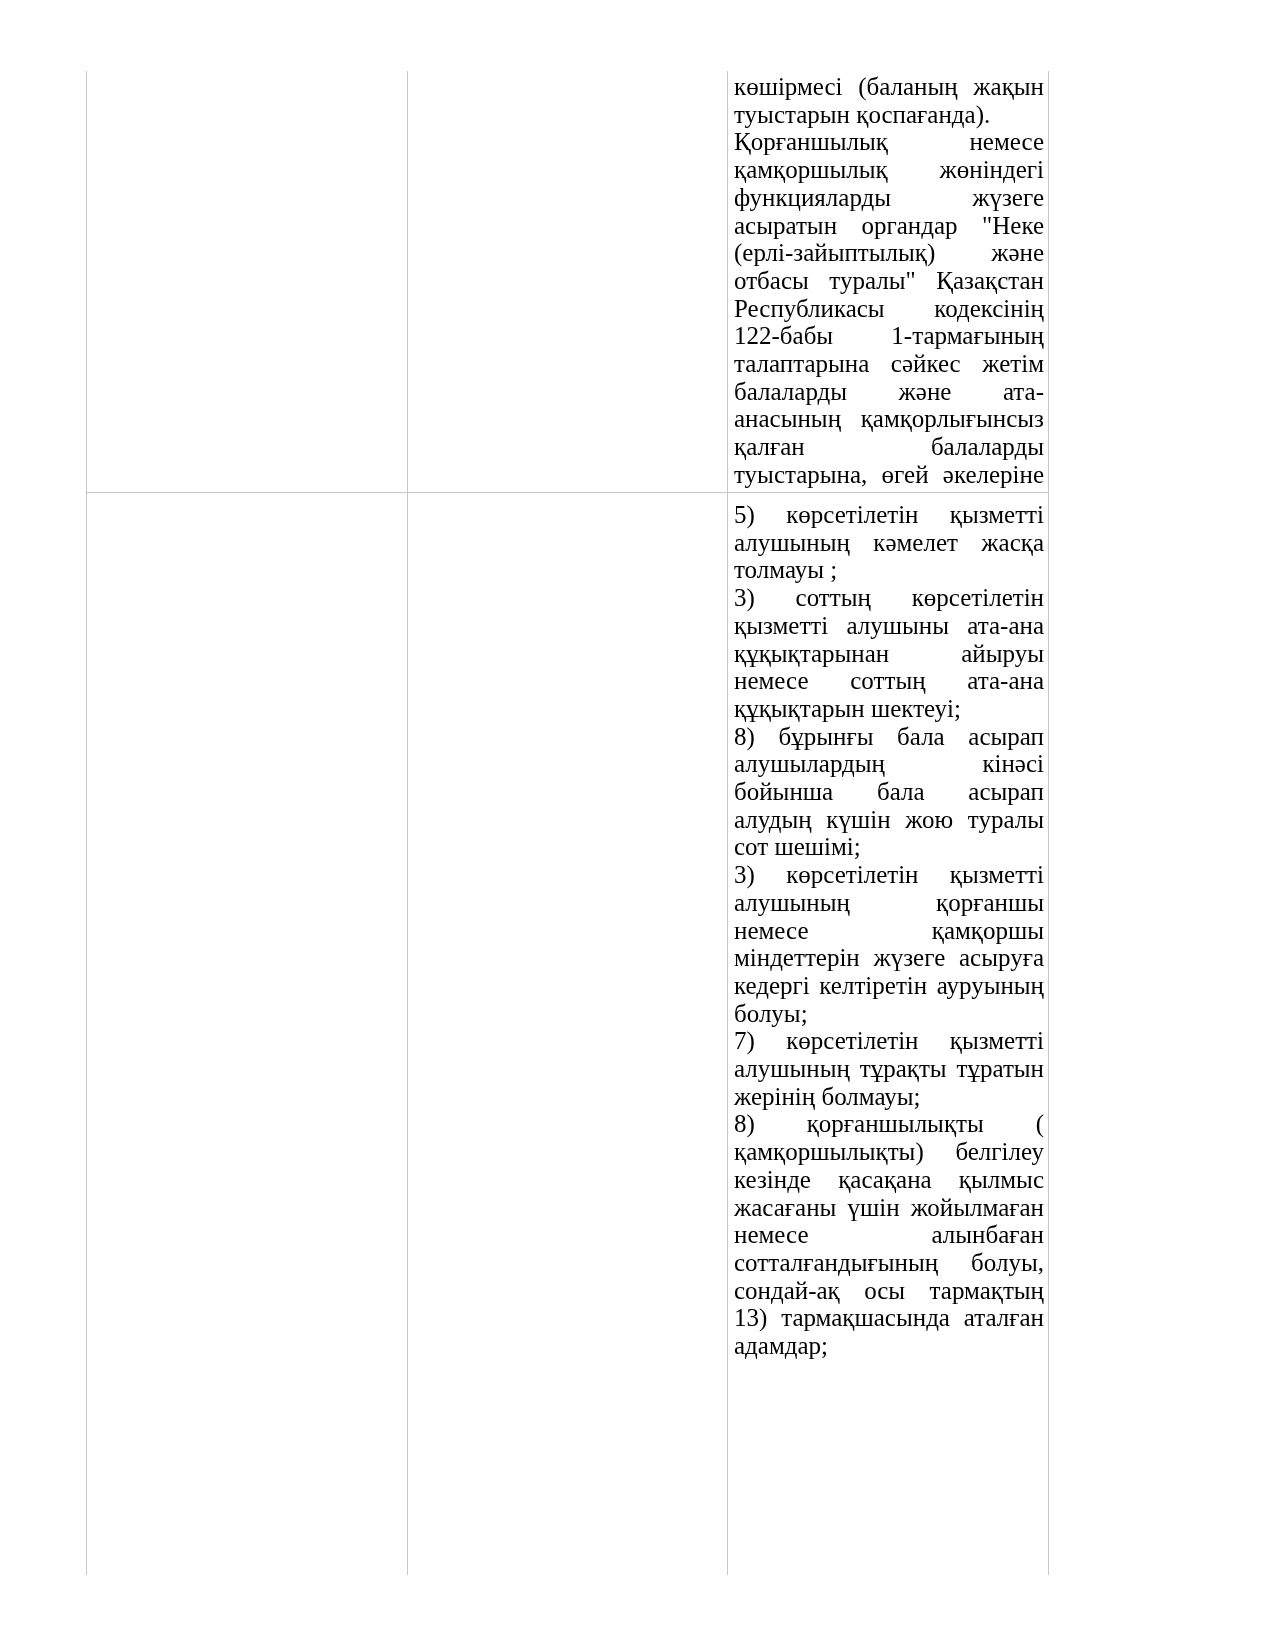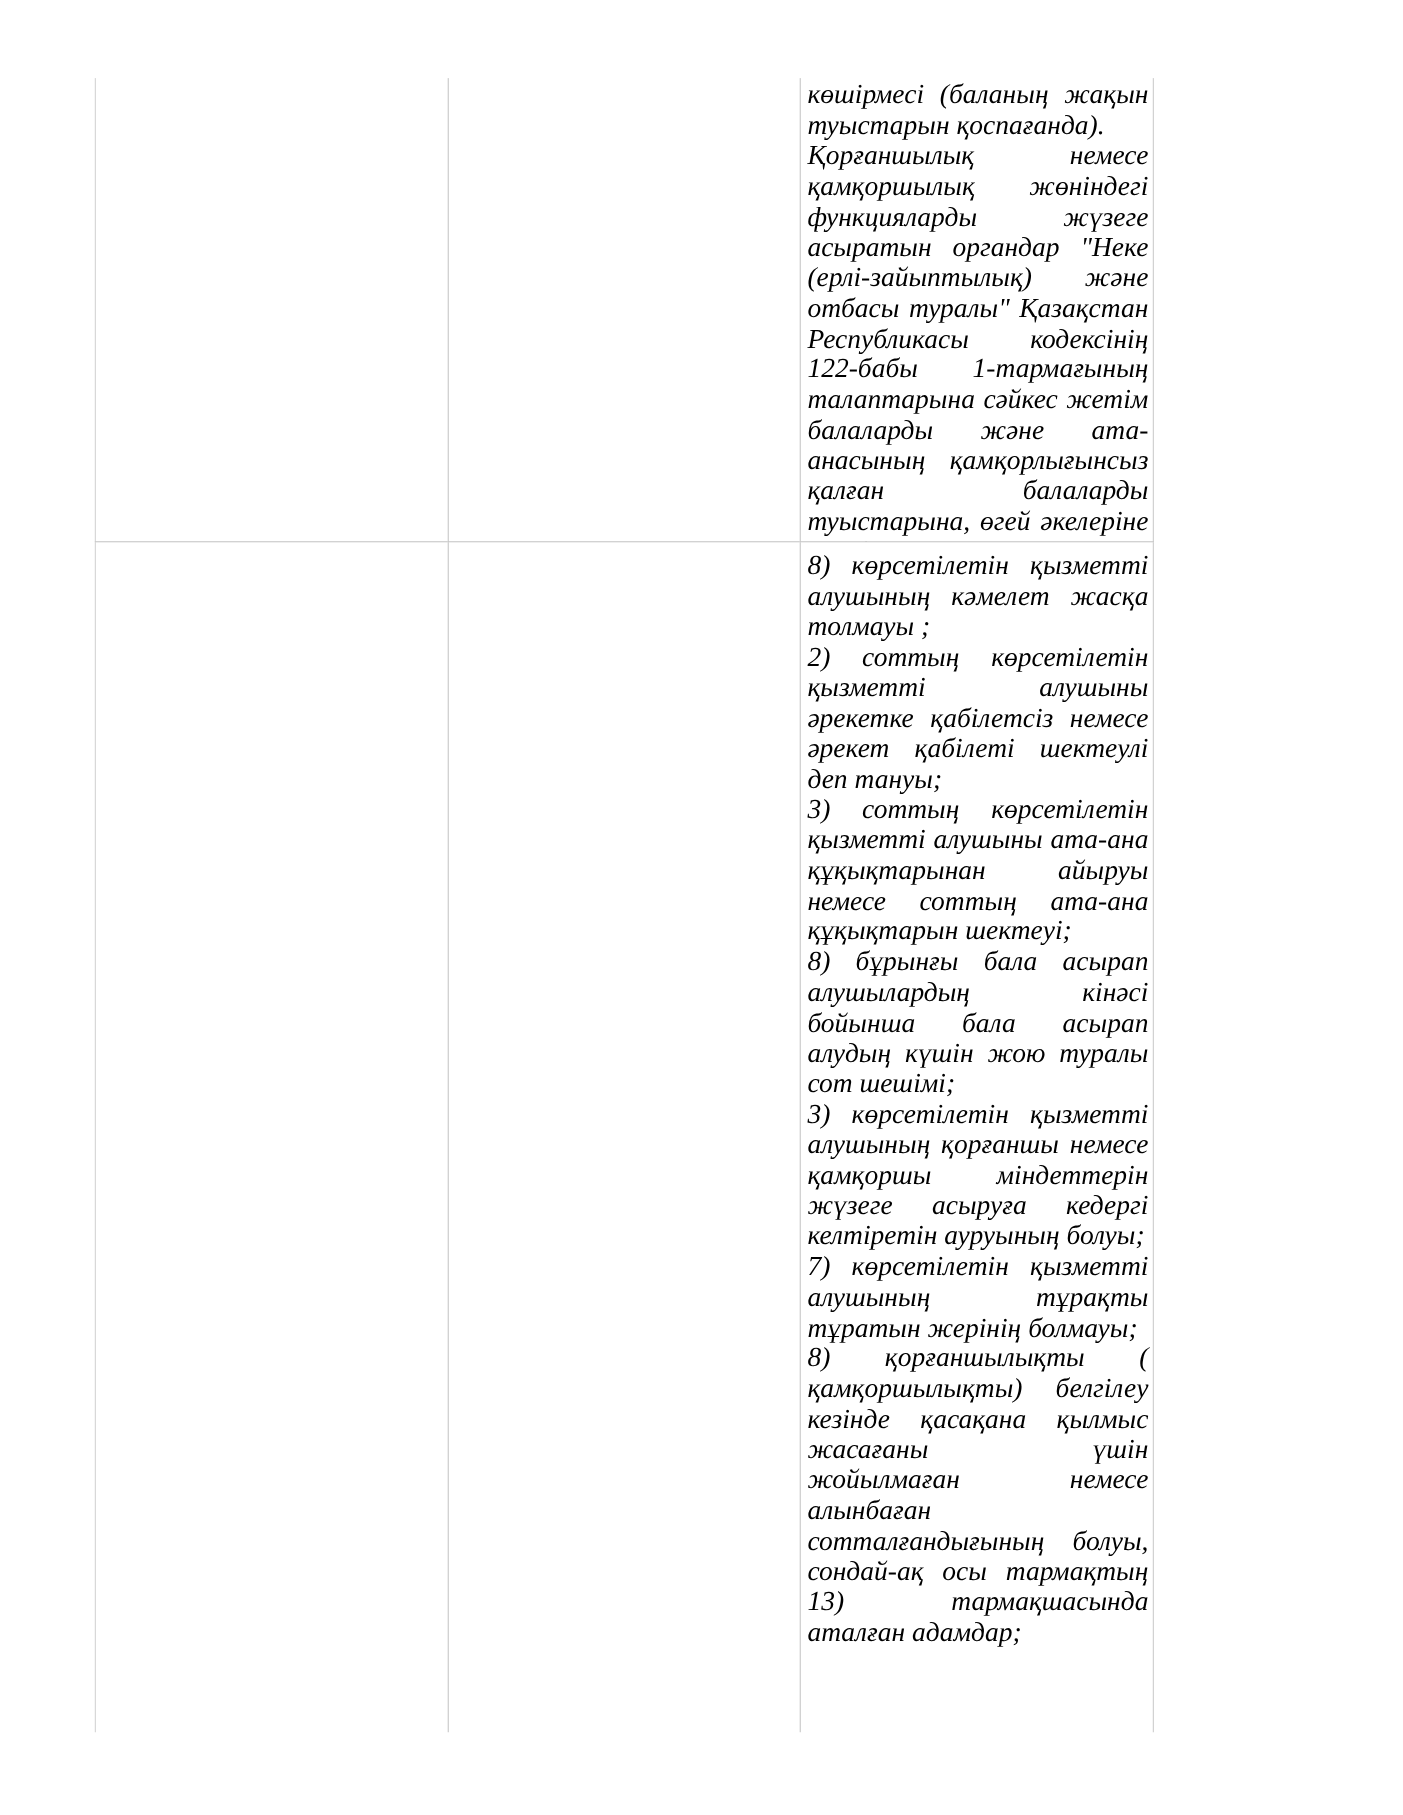--- a/index.html
+++ b/index.html
@@ -9,21 +9,20 @@
   }
   * { margin: 0; padding: 0; box-sizing: border-box; }
   html, body { background: #ffffff; }
   .page {
     position: relative;
     width: 1275px;
     height: 1650px;
     background: var(--page-bg);
     overflow: hidden;
     font-family: "Liberation Serif", serif;
-    font-style: italic;
   }
   .doc-table {
     position: absolute;
     left: 86px;
     top: 71px;
     width: 963px;
     height: 1504px;     
     display: flex;
     flex-direction: column;
     overflow: hidden;
@@ -62,22 +61,21 @@
       <div class="t-cell col-3 last">
         <p>көшірмесі (баланың жақын туыстарын қоспағанда).</p>
         <p>Қорғаншылық немесе қамқоршылық жөніндегі функцияларды жүзеге асыратын органдар "Неке (ерлі-зайыптылық) және отбасы туралы" Қазақстан Республикасы кодексінің 122-бабы 1-тармағының талаптарына сәйкес жетім балаларды және ата-анасының қамқорлығынсыз қалған балаларды туыстарына, өгей әкелеріне (өгей аналарына) қабылдаушы отбасына тәрбиелеуге береді.</p>
       </div>
     </div>
 
     <div class="t-row row-2">
       <div class="t-cell col-1"></div>
       <div class="t-cell col-2"></div>
       <div class="t-cell col-3 last">
-        <p>8) көрсетілетін қызметті алушының кәмелет жасқа толмауы ;</p>
-        <p>2) соттың көрсетілетін қызметті алушыны әрекетке қабілетсіз немесе әрекет қабілеті шектеулі деп тануы;</p>
+        <p>5) көрсетілетін қызметті алушының кәмелет жасқа толмауы ;</p>
         <p>3) соттың көрсетілетін қызметті алушыны ата-ана құқықтарынан айыруы немесе соттың ата-ана құқықтарын шектеуі;</p>
         <p>8) бұрынғы бала асырап алушылардың кінәсі бойынша бала асырап алудың күшін жою туралы сот шешімі;</p>
         <p>3) көрсетілетін қызметті алушының қорғаншы немесе қамқоршы міндеттерін жүзеге асыруға кедергі келтіретін ауруының болуы;</p>
         <p>7) көрсетілетін қызметті алушының тұрақты тұратын жерінің болмауы;</p>
         <p>8) қорғаншылықты ( қамқоршылықты) белгілеу кезінде қасақана қылмыс жасағаны үшін жойылмаған немесе алынбаған сотталғандығының болуы, сондай-ақ осы тармақтың 13) тармақшасында аталған адамдар;</p>
       </div>
     </div>
 
   </div>
 </div>

